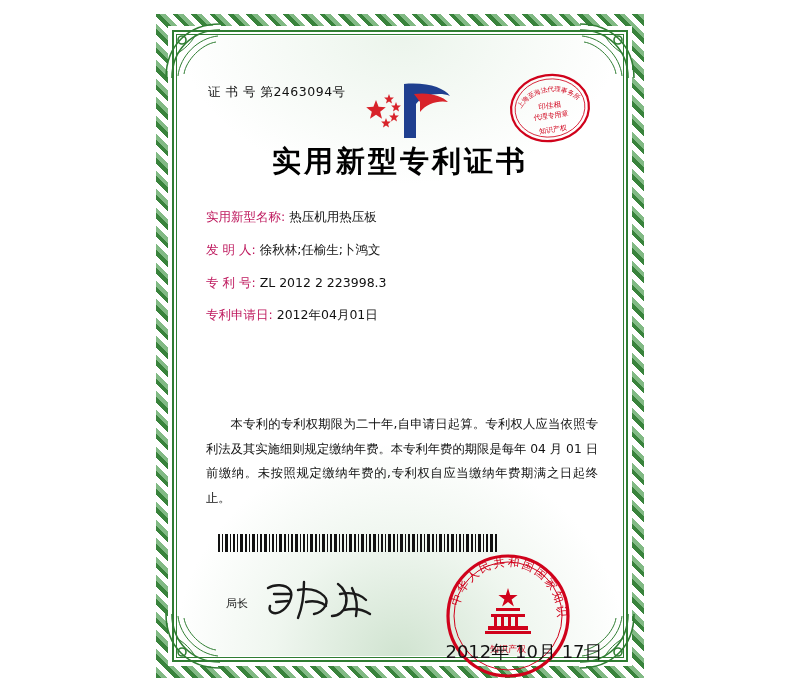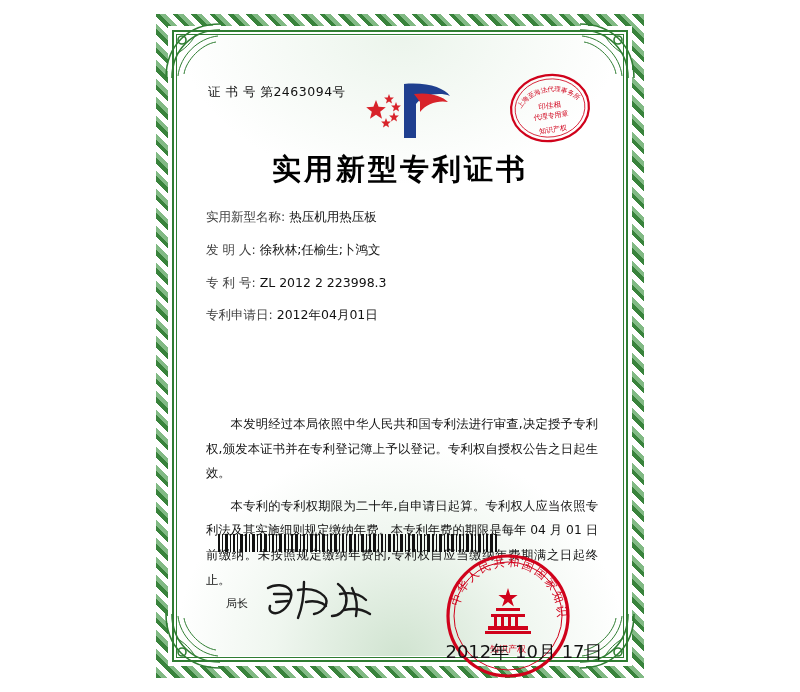--- a/index.html
+++ b/index.html
@@ -126,21 +126,21 @@
     position: absolute;
     right: 26px;
     top: 26px;
     width: 84px;
     height: 84px;
   }
 
   .title {
     position: absolute;
     left: 0;
-    top: 110px;
+    top: 102px;
     width: 436px;
     text-align: center;
     font-family: Liberation Sans, sans-serif;
     font-size: 29px;
     font-weight: bold;
     letter-spacing: 3px;
     color: #000;
   }
 
   .fields {
@@ -151,21 +151,21 @@
     font-size: 12.5px;
     line-height: 1.5;
     color: #111;
   }
   .field-row {
     margin-bottom: 14px;
     white-space: nowrap;
   }
   .field-label {
     display: inline-block;
-    color: #404040;
+    color: #be185d;
   }
   .field-value {
     display: inline-block;
     color: #111;
   }
 
   .body-text {
     position: absolute;
     left: 24px;
     top: 372px;
@@ -352,21 +352,20 @@
           <span class="field-label">专  利  号:</span>
           <span class="field-value">ZL 2012 2 223998.3</span>
         </div>
         <div class="field-row">
           <span class="field-label">专利申请日:</span>
           <span class="field-value">2012年04月01日</span>
         </div>
       </div>
 
       <div class="body-text">
-        <p>本发明经过本局依照中华人民共和国专利法进行审查,决定授予专利权,颁发本证书并在专利登记簿上予以登记。专利权自授权公告之日起生效。</p>
         <p>本专利的专利权期限为二十年,自申请日起算。专利权人应当依照专利法及其实施细则规定缴纳年费。本专利年费的期限是每年 04 月 01 日前缴纳。未按照规定缴纳年费的,专利权自应当缴纳年费期满之日起终止。</p>
       </div>
 
       <div class="barcode">
         <svg width="282" height="18" viewBox="0 0 282 18" preserveAspectRatio="none">
           <g fill="#111">
             <rect x="0" y="0" width="2" height="18"></rect>
               <rect x="4" y="0" width="1" height="18"></rect>
             <rect x="7" y="0" width="3" height="18"></rect>
               <rect x="12" y="0" width="1" height="18"></rect>

